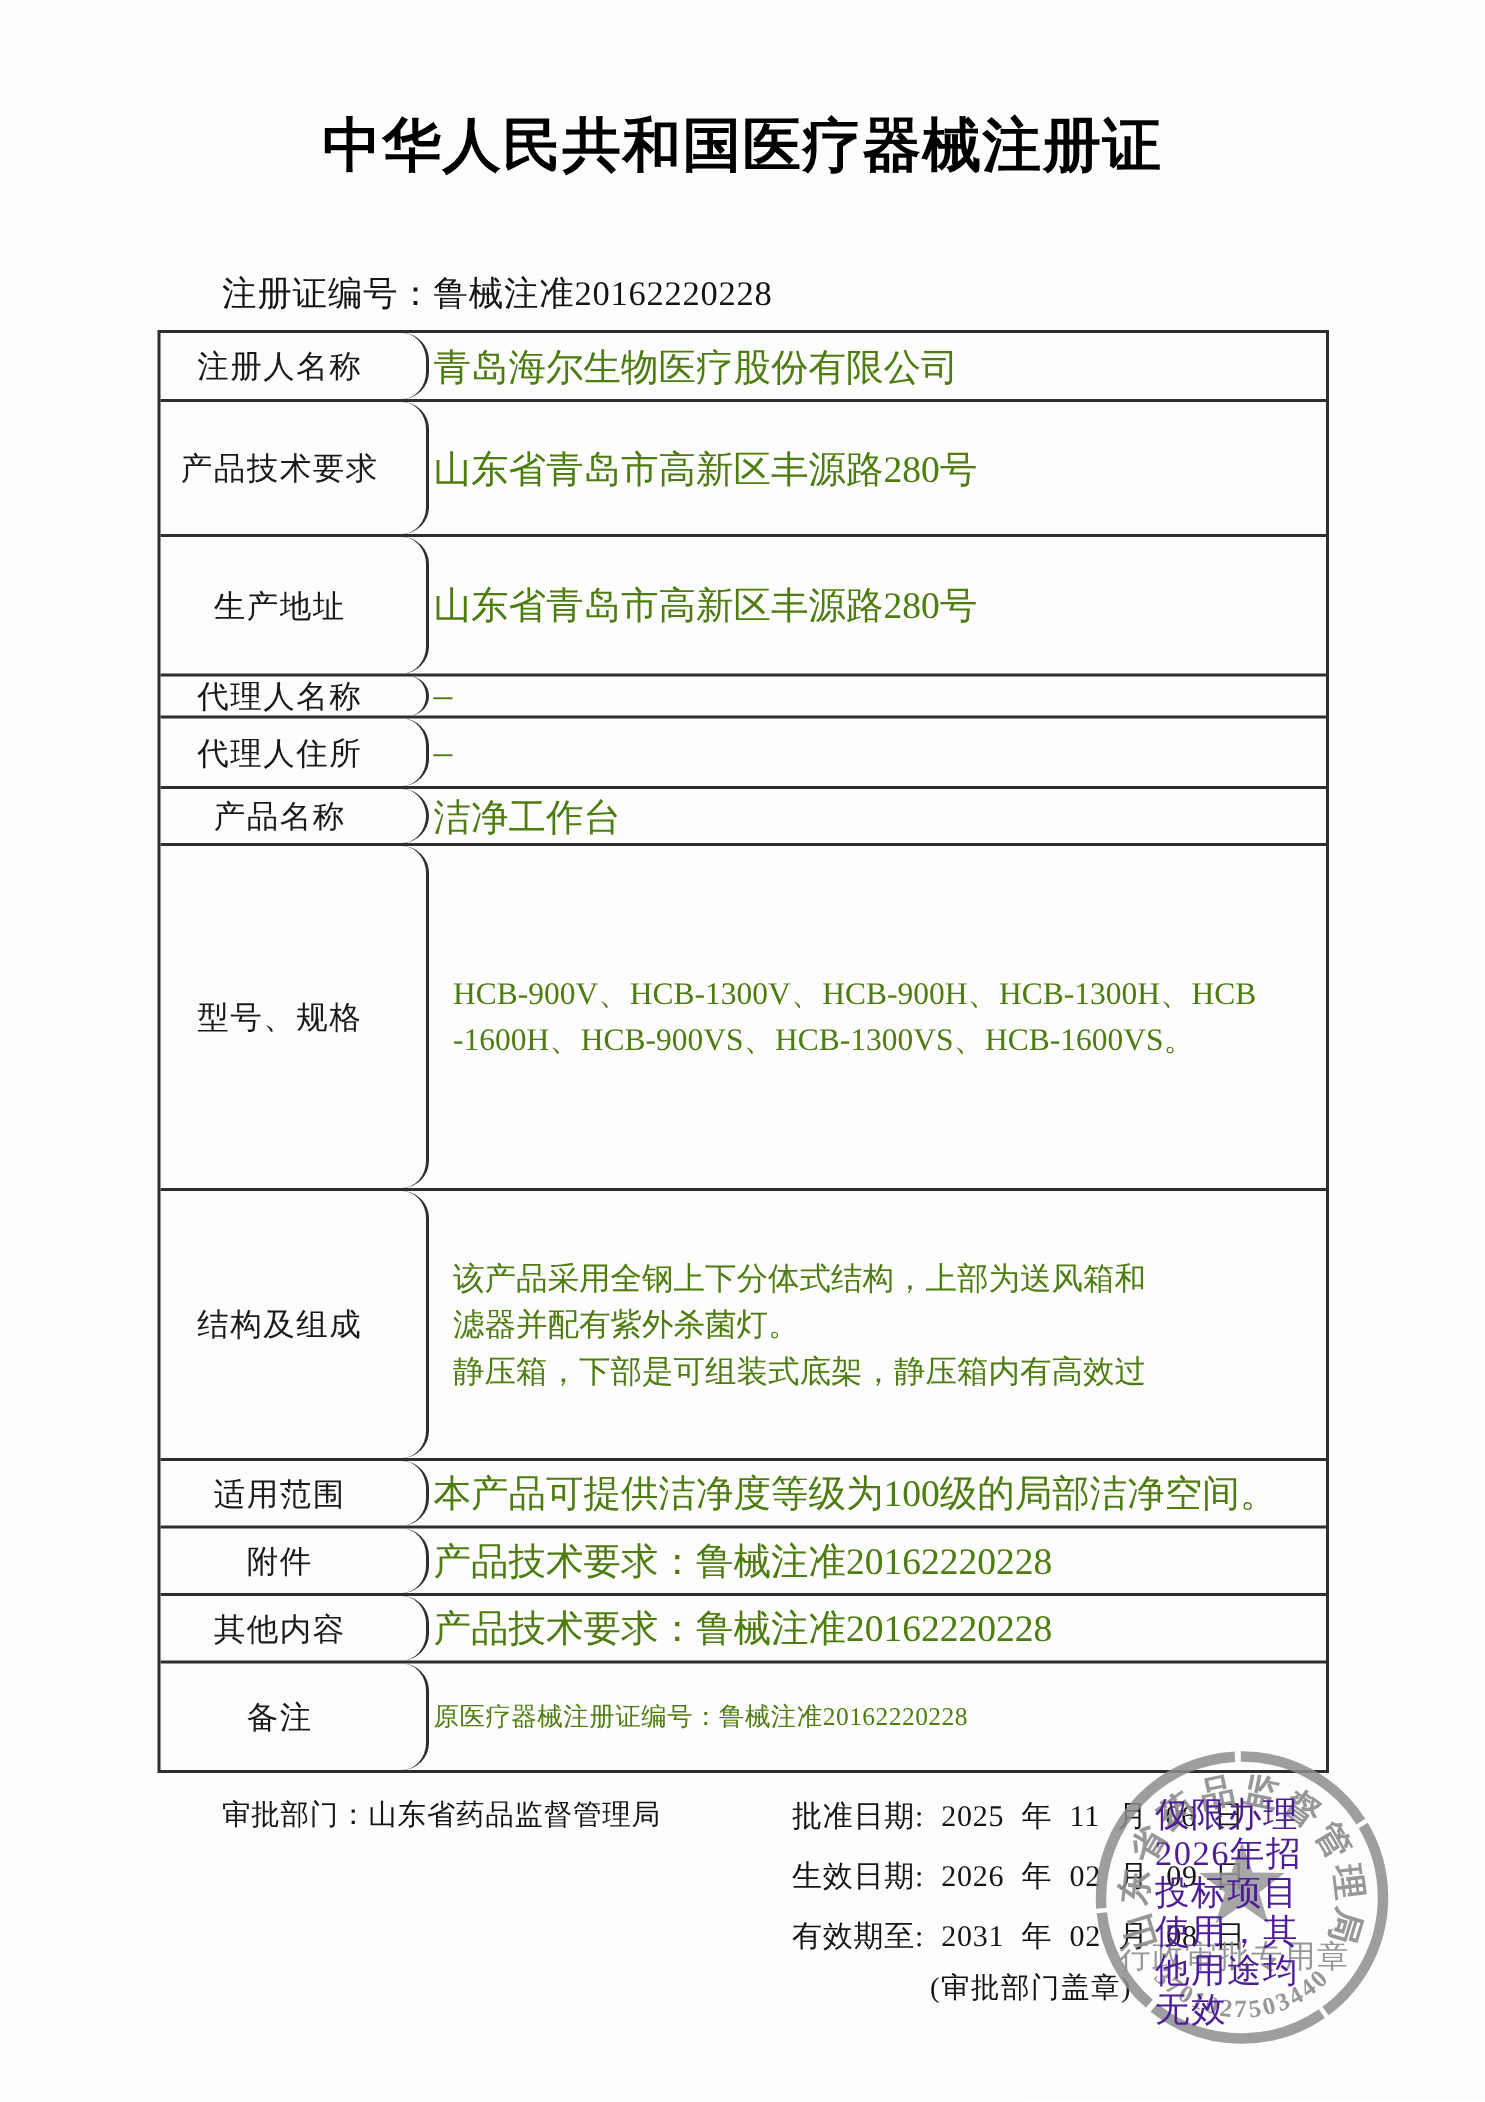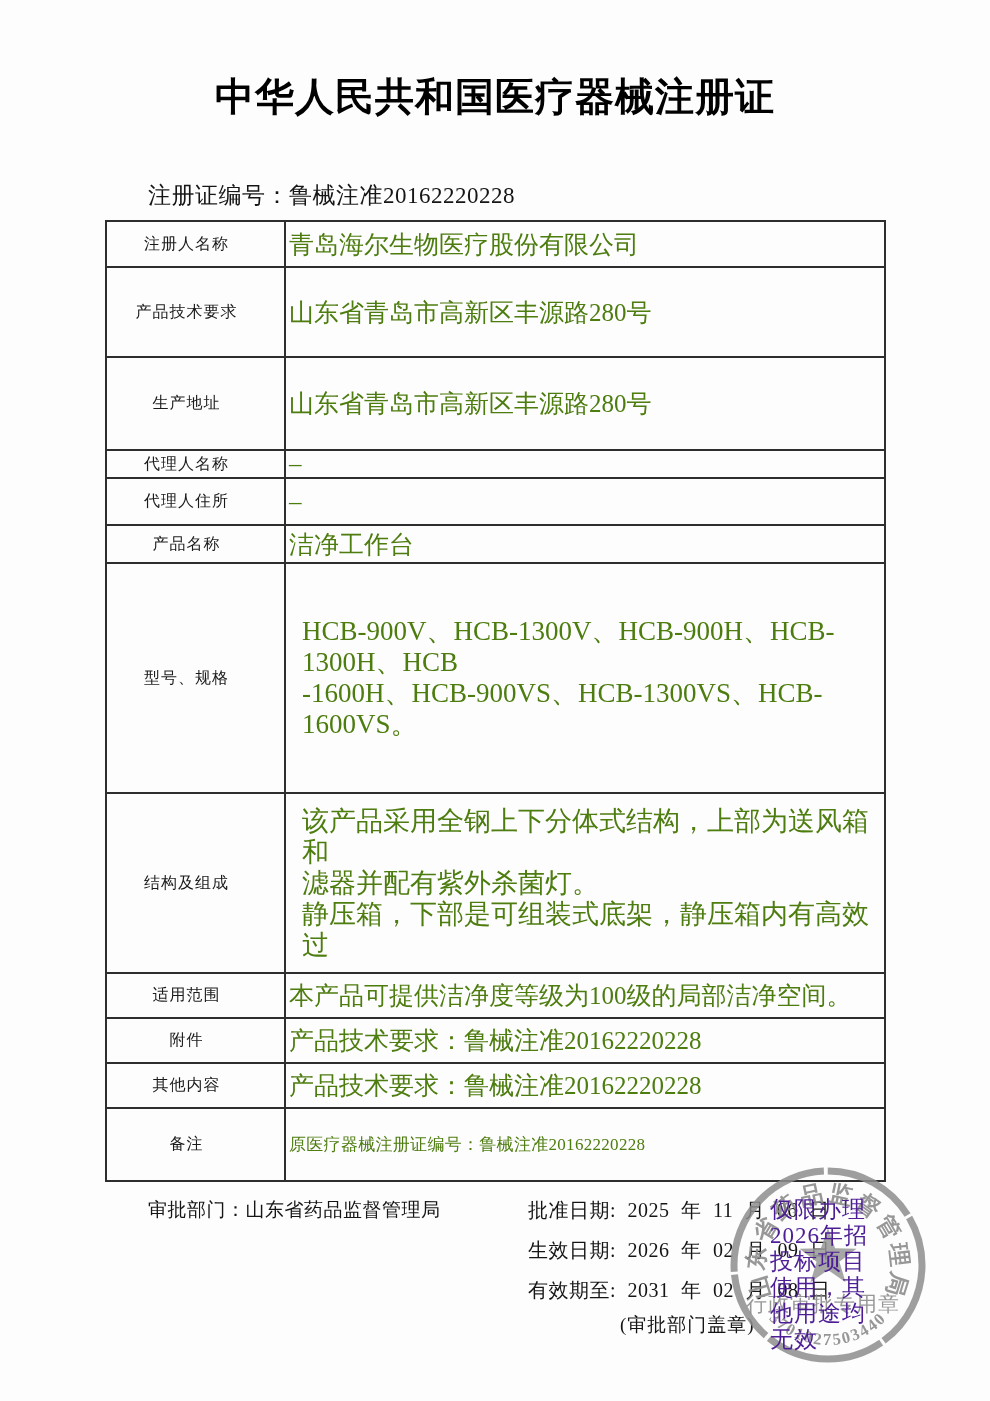--- a/index.html
+++ b/index.html
@@ -14,28 +14,28 @@
   .cert-no{position:absolute;left:148px;top:180px;font-size:23px;letter-spacing:.5px;}
   .cert-table{
     position:absolute;left:105px;top:220px;width:781px;height:962px;
     border:2px solid #2e2e2e;box-sizing:border-box;display:flex;flex-direction:column;
   }
   .t-row{display:flex;box-sizing:border-box;border-bottom:2px solid #2e2e2e;flex:0 0 auto;}
   .t-row:last-child{border-bottom:none;flex:1 1 auto;}
   .cell-label{
     width:179px;flex:0 0 179px;box-sizing:border-box;border-right:2px solid #2e2e2e;
     display:flex;align-items:center;justify-content:center;
-    font-size:16px;letter-spacing:1px;padding-right:18px;color:#1a1a1a;
+    font-size:21px;letter-spacing:1px;padding-right:18px;color:#1a1a1a;border-radius:18px;
   }
   .cell-value{
     flex:1 1 auto;box-sizing:border-box;display:flex;flex-direction:column;justify-content:center;
     padding-left:3px;font-size:25px;color:#4d7c0f;overflow:hidden;
   }
   .cell-value .line{display:block;}
-  .v-multiline{font-size:27px;line-height:31px;padding-left:16px;}
+  .v-multiline{font-size:21px;line-height:31px;padding-left:16px;}
   .v-small{font-size:17px;letter-spacing:.3px;}
   .footer-dept{position:absolute;left:148px;top:1197px;font-size:19px;letter-spacing:.5px;}
   .date-line{position:absolute;left:528px;font-size:20px;word-spacing:6px;letter-spacing:.5px;}
   .d1{top:1197px;} .d2{top:1237px;} .d3{top:1277px;}
   .seal-note{position:absolute;left:620px;top:1312px;font-size:19px;letter-spacing:1px;}
   .stamp-svg{position:absolute;left:712px;top:1148px;width:240px;height:245px;}
   .stamp-overlay{
     position:absolute;left:770px;top:1197px;width:142px;
     font-size:23px;line-height:26px;color:#4c1d95;letter-spacing:1px;
   }

